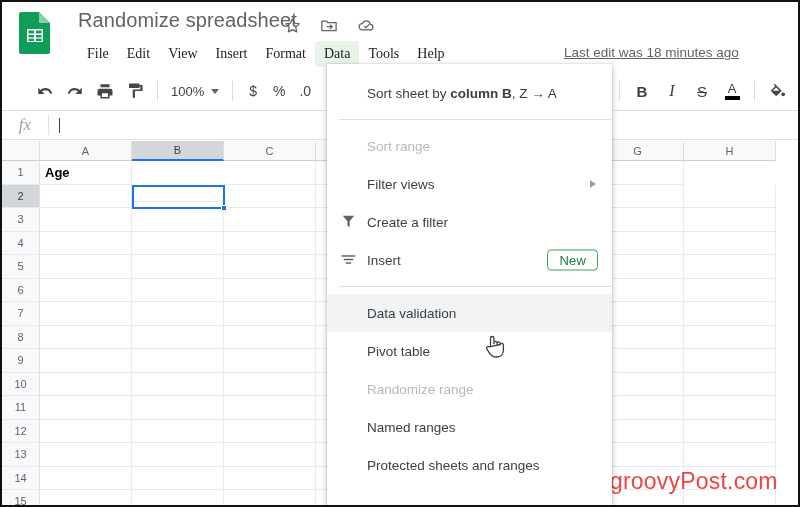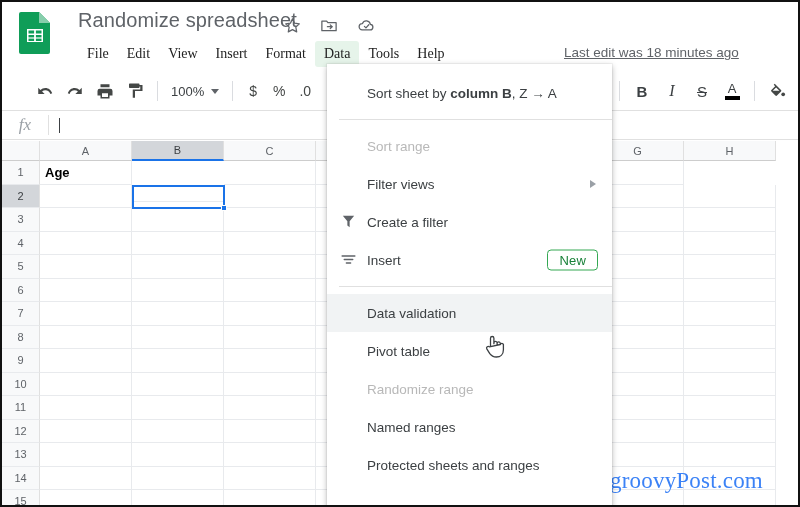--- a/index.html
+++ b/index.html
@@ -112,21 +112,21 @@
     position:absolute; border:2px solid #1a73e8; pointer-events:none;
   }
   .selhandle {
     position:absolute; width:6px; height:6px; background:#1a73e8;
     border:1px solid #fff;
   }
 
   
   .watermark {
     position:absolute; left:608px; top:466px;
-    font-family:Liberation Serif, serif; font-size:23px; color:#3b82f6;
+    font-family:Liberation Sans, sans-serif; font-size:23px; color:#ef4444;
     letter-spacing:.2px; white-space:nowrap;
   }
 
   
   .dropdown {
     position:absolute; left:325px; top:62px; width:285px; height:445px;
     background:#fff;
     box-shadow: 0 2px 6px rgba(0,0,0,.28), 0 0 0 1px rgba(0,0,0,.04);
     z-index: 50;
     padding-top: 10px;

